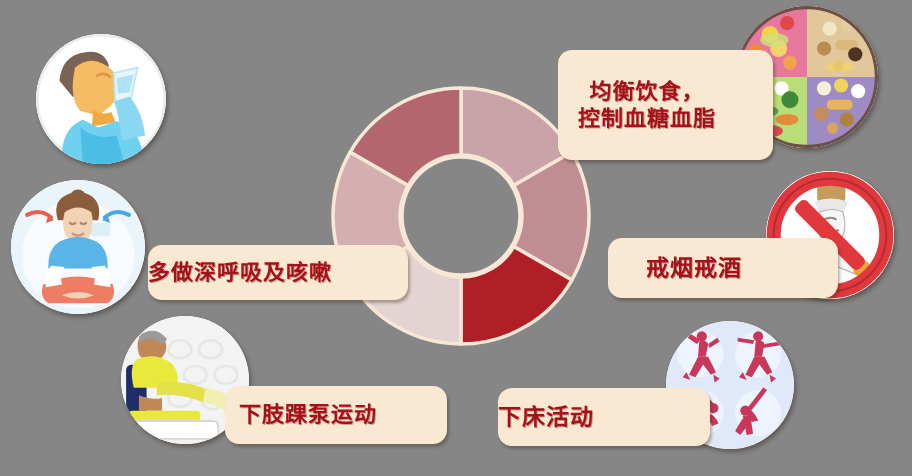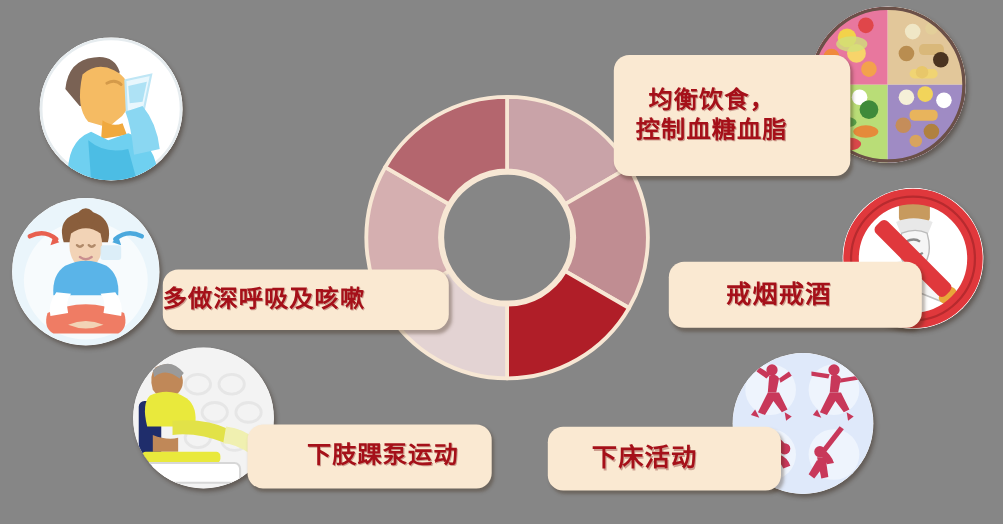--- a/index.html
+++ b/index.html
@@ -42,27 +42,27 @@
     box-shadow:2px 3px 4px rgba(50,35,25,.45);
     background:#ffffff;
   }
   .badge svg{display:block;width:100%;height:100%;}
 
   
   #pill-water      {left:136px;top:102px;width:227px;height:58px;padding-left:70px;}
   #pill-water .pill-text{font-size:23px;}
   #pill-breath     {left:103px;top:245px;width:260px;height:55px;margin-left:45px;}
   #pill-breath .pill-text{font-size:22px;}
-  #pill-ankle      {left:225px;top:386px;width:222px;height:58px;padding-left:54px;}
+  #pill-ankle      {left:225px;top:386px;width:222px;height:58px;padding-left:14px;}
   #pill-ankle .pill-text{font-size:22px;}
   #pill-diet       {left:558px;top:50px;width:215px;height:110px;padding-left:20px;}
   #pill-diet .pill-text{font-size:22px;}
-  #pill-smoke      {left:608px;top:238px;width:230px;height:60px;padding-left:52px;}
+  #pill-smoke      {left:608px;top:238px;width:230px;height:60px;padding-left:38px;}
   #pill-smoke .pill-text{font-size:23px;}
-  #pill-bed        {left:498px;top:388px;width:212px;height:58px;padding-left:40px;}
+  #pill-bed        {left:498px;top:388px;width:212px;height:58px;}
   #pill-bed .pill-text{font-size:23px;}
 
   #badge-water  {left:36px;top:34px;width:130px;height:130px;}
   #badge-breath {left:11px;top:180px;width:134px;height:134px;}
   #badge-ankle  {left:121px;top:316px;width:128px;height:128px;}
   #badge-diet   {left:736px;top:6px;width:142px;height:142px;}
   #badge-smoke  {left:766px;top:171px;width:128px;height:128px;}
   #badge-bed    {left:666px;top:321px;width:128px;height:128px;}
 </style>
 </head>

